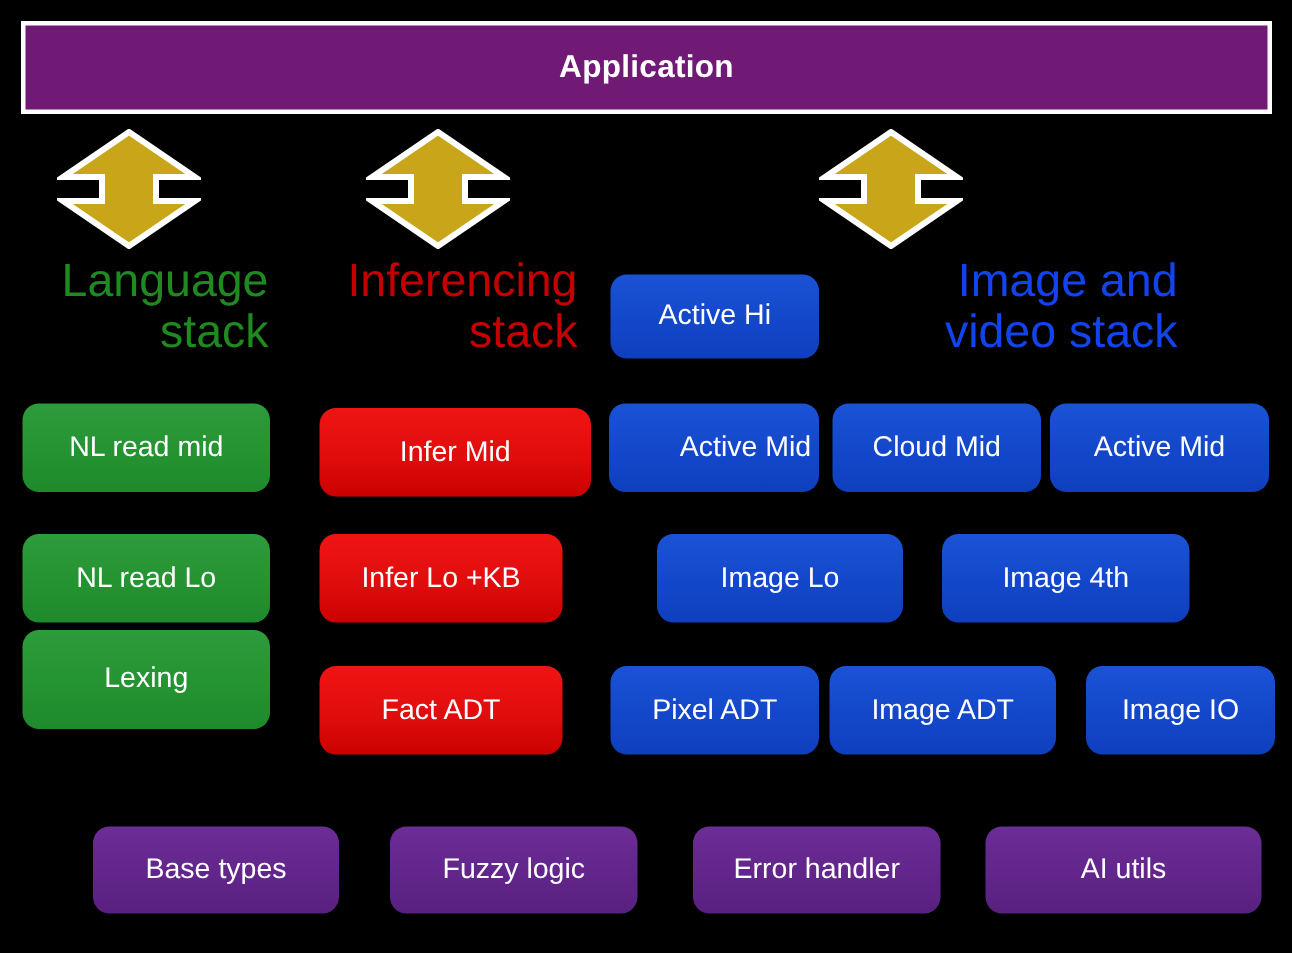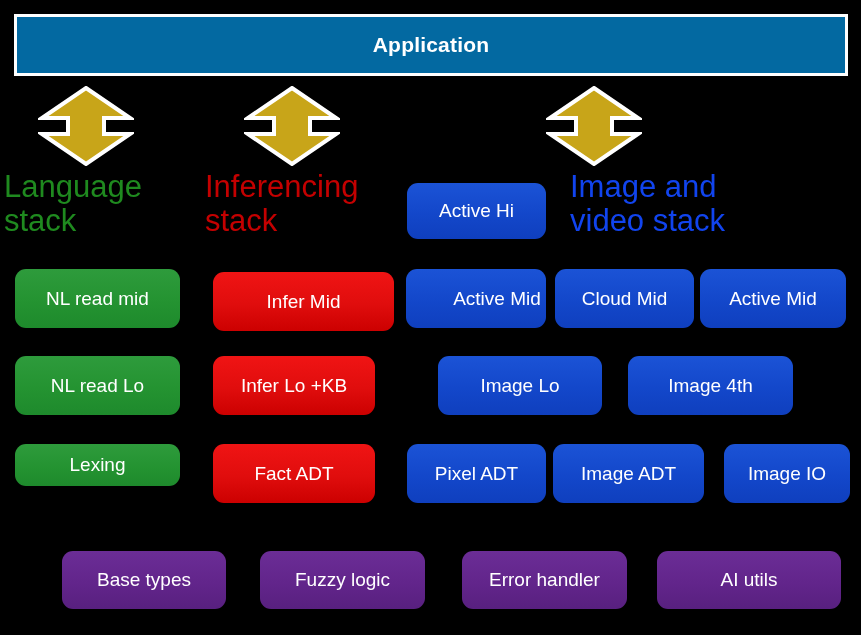--- a/index.html
+++ b/index.html
@@ -18,21 +18,21 @@
     overflow: hidden;
   }
 
   
   .app-bar {
     position: absolute;
     left: 14px;
     top: 14px;
     width: 834px;
     height: 62px;
-    background: #0369a1;
+    background: #701a75;
     border: 3px solid #ffffff;
     box-sizing: border-box;
     display: flex;
     align-items: center;
     justify-content: center;
   }
   .app-bar-label {
     color: #ffffff;
     font-size: 21px;
     font-weight: bold;
@@ -43,21 +43,21 @@
   .arrow {
     position: absolute;
     width: 96px;
     height: 80px;
   }
   .arrow svg { display: block; width: 100%; height: 100%; }
 
   
   .stack-title {
     position: absolute;
-    text-align: left;
+    text-align: right;
     font-size: 31px;
     line-height: 34px;
     font-weight: normal;
     white-space: pre-line;
   }
   .stack-title.green { color: #1f8a1f; }
   .stack-title.red   { color: #c40000; }
   .stack-title.blue  { color: #1144ee; }
 
   
@@ -147,21 +147,21 @@
   <div class="box red" style="left:213px; top:356px; width:162px; height:59px;">
     <span>Infer Lo +KB</span>
   </div>
   <div class="box blue" style="left:438px; top:356px; width:164px; height:59px;">
     <span>Image Lo</span>
   </div>
   <div class="box blue" style="left:628px; top:356px; width:165px; height:59px;">
     <span>Image 4th</span>
   </div>
 
-  <div class="box green" style="left:15px; top:444px; width:165px; height:42px;justify-content:center;">
+  <div class="box green" style="left:15px; top:420px; width:165px; height:66px;justify-content:center;">
     <span>Lexing</span>
   </div>
   <div class="box red" style="left:213px; top:444px; width:162px; height:59px;">
     <span>Fact ADT</span>
   </div>
   <div class="box blue" style="left:407px; top:444px; width:139px; height:59px;">
     <span>Pixel ADT</span>
   </div>
   <div class="box blue" style="left:553px; top:444px; width:151px; height:59px;">
     <span>Image ADT</span>

